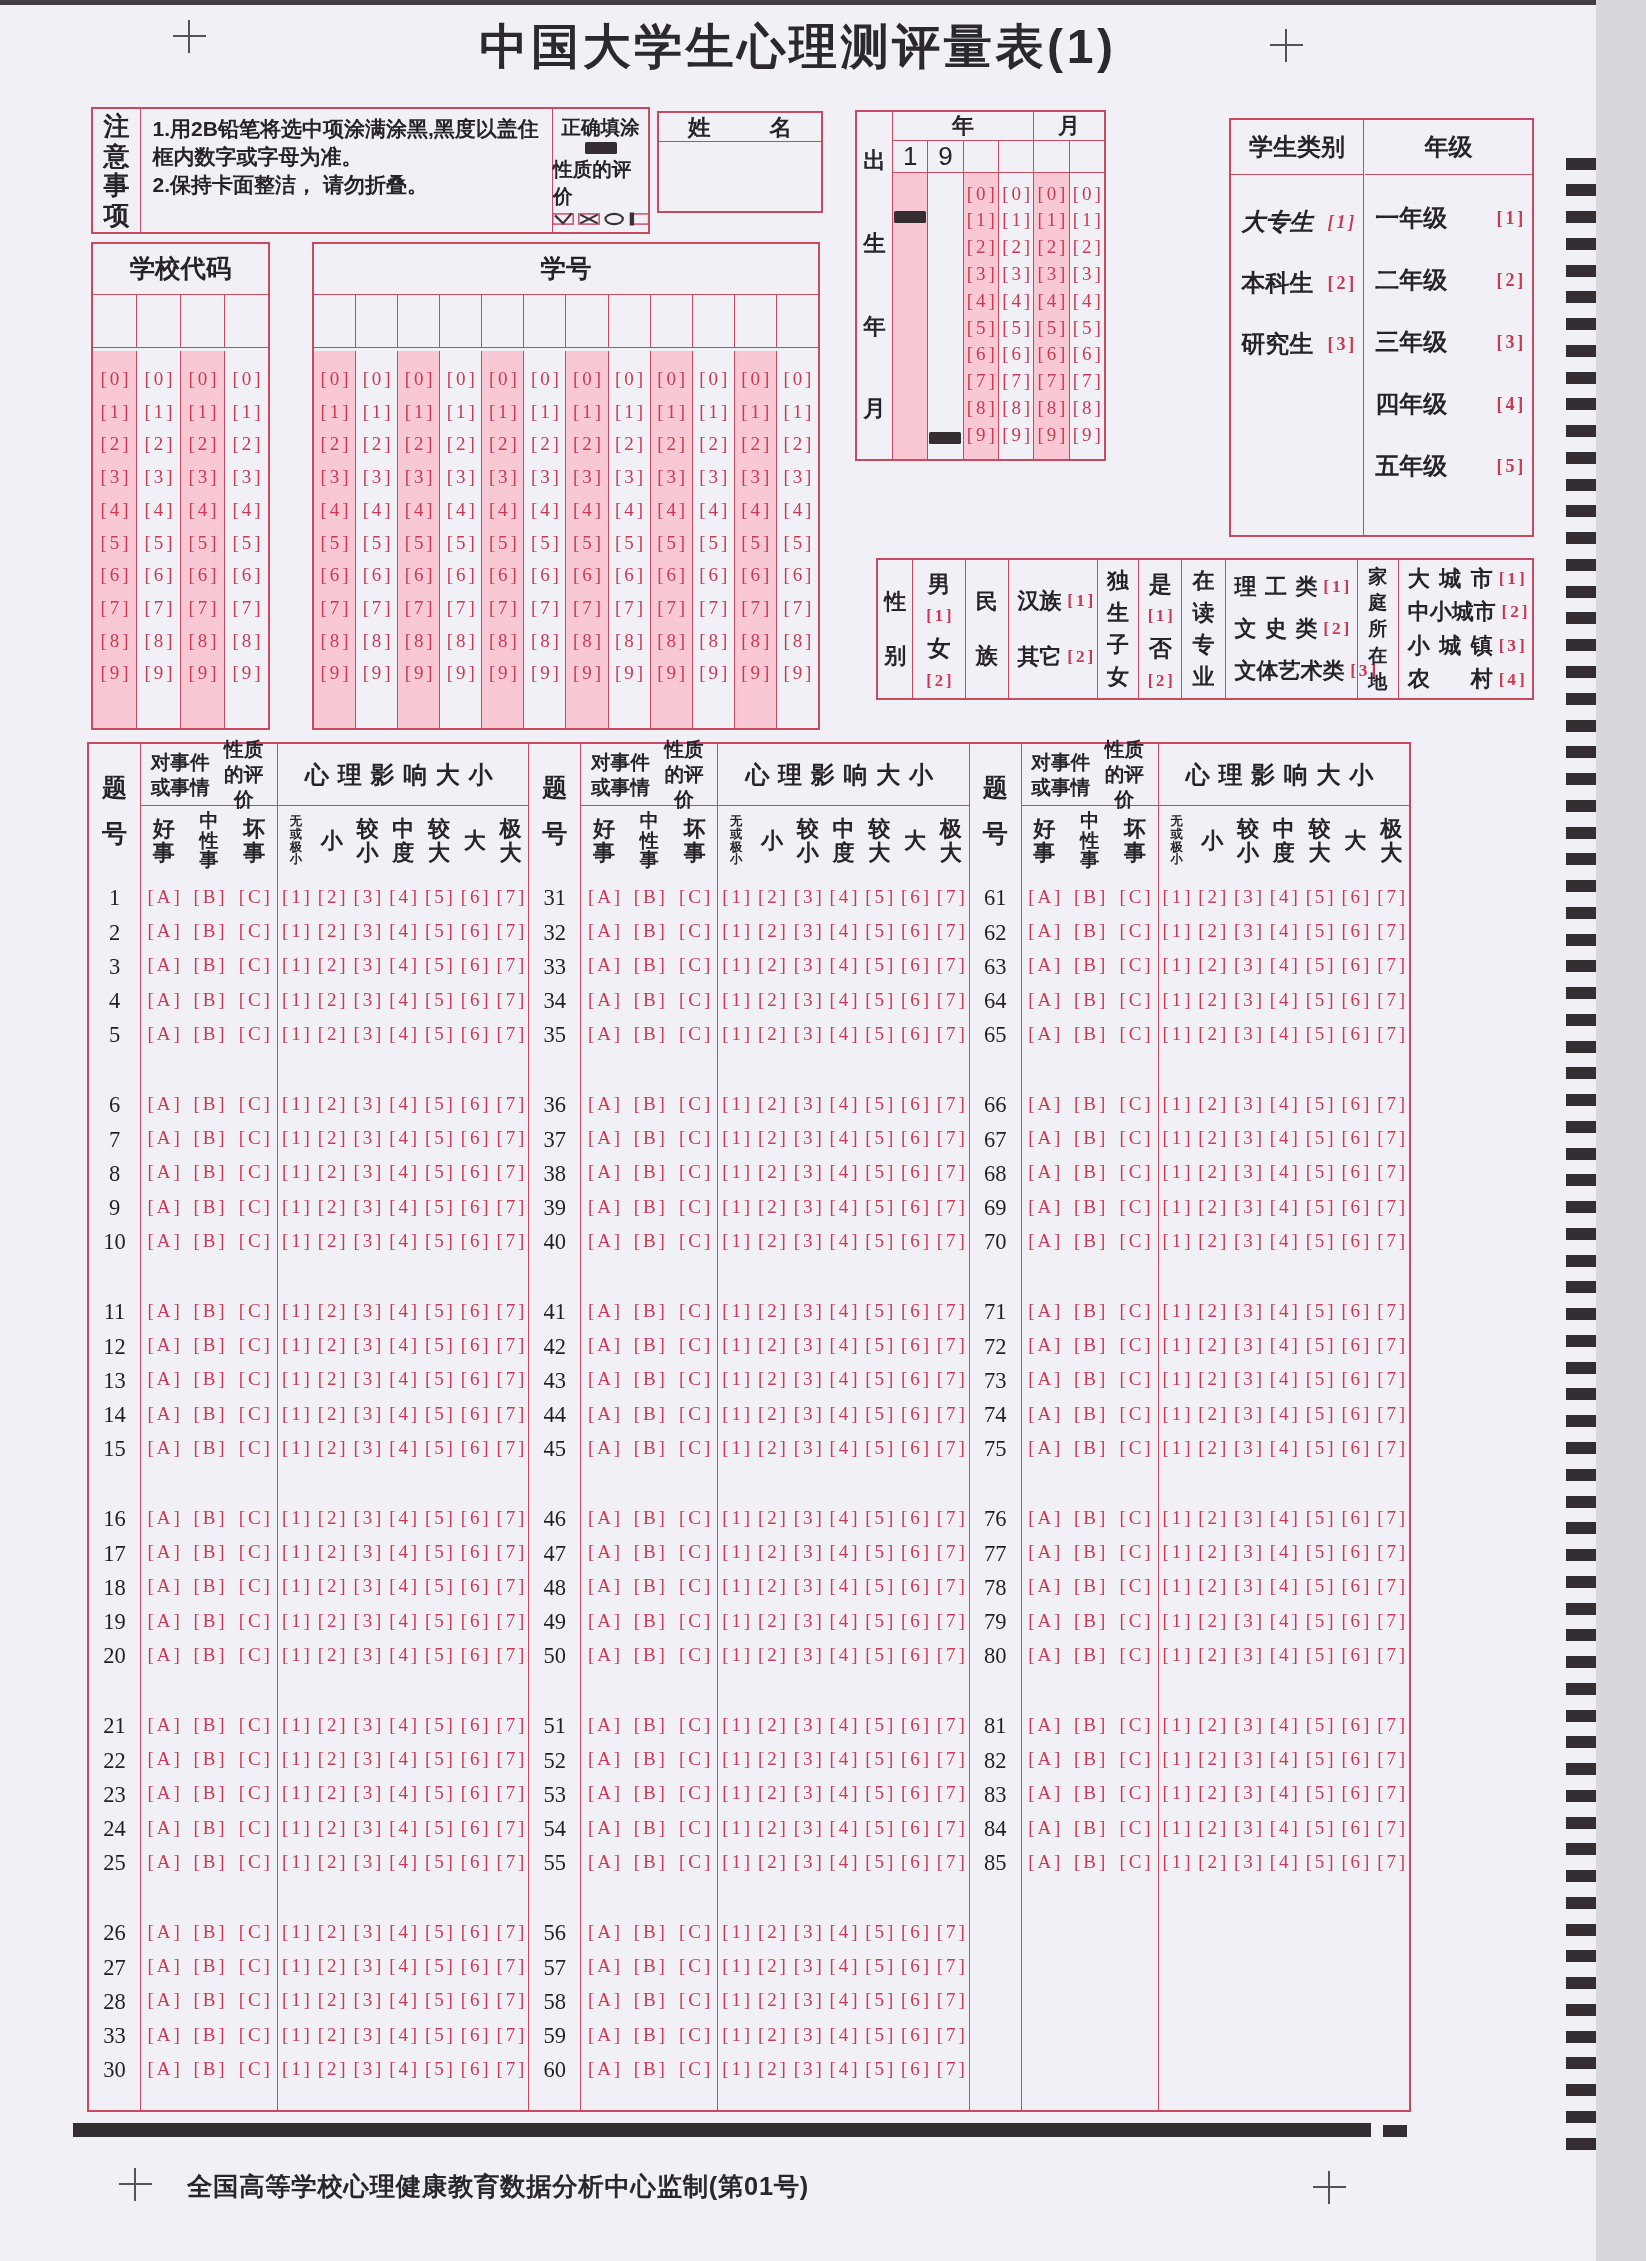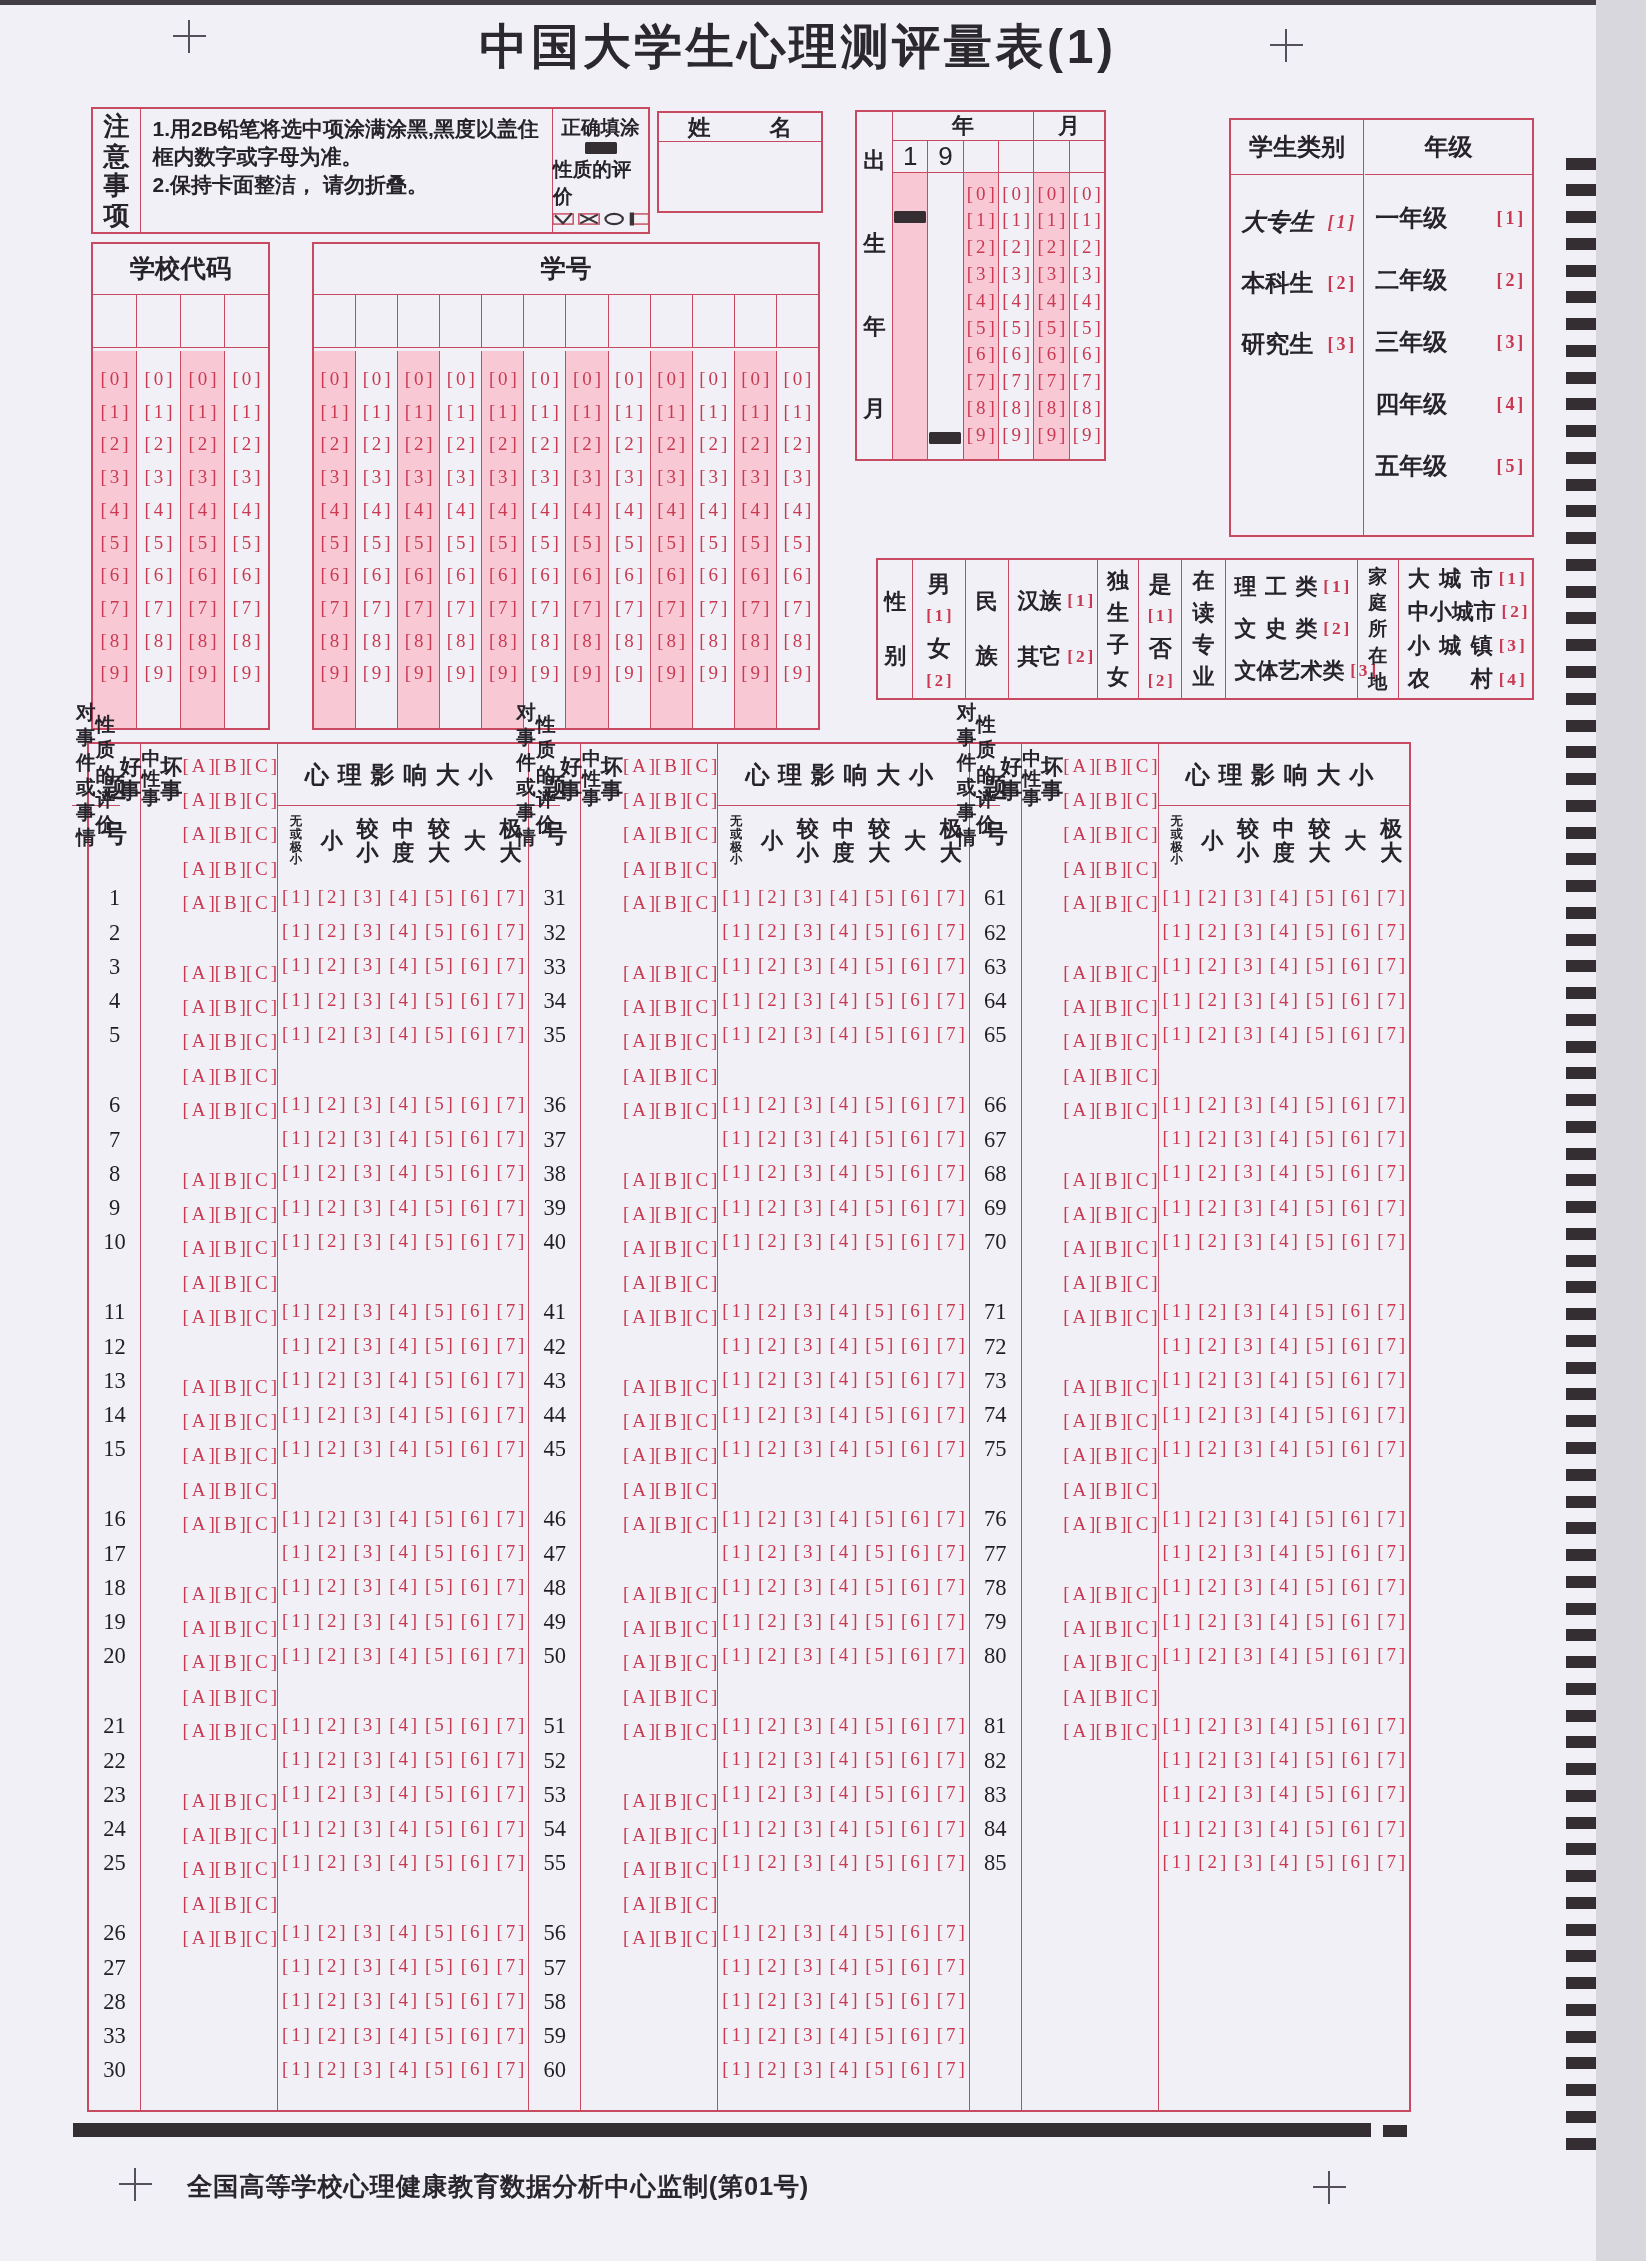--- a/index.html
+++ b/index.html
@@ -73,21 +73,21 @@
 .demo-stack .bub{font-size:16.7px;}
 .demo-row{display:flex;align-items:center;padding:0 7.3px 0 8.7px;font-size:22px;font-weight:700;}
 .demo-row .lbl{margin-right:5.8px;white-space:nowrap;}
 .demo-row.just .lbl{flex:1;display:flex;justify-content:space-between;}
 .demo-row .bub{font-size:17.4px;margin-left:auto;}
 
 .atable{display:flex;}
 .group{flex:1;display:flex;position:relative;}
 .group+.group{border-left:1.5px solid var(--line);}
 .stripe-q{width:51px;display:flex;flex-direction:column;}
-.stripe-abc{width:138px;border-left:1.5px solid var(--line);border-right:1.5px solid var(--line);display:flex;flex-direction:row;justify-content:flex-end;}
+.stripe-abc{width:138px;border-left:1.5px solid var(--line);border-right:1.5px solid var(--line);display:flex;flex-direction:column;}
 .stripe-imp{flex:1;display:flex;flex-direction:column;}
 .hd-q{height:133px;display:flex;flex-direction:column;align-items:center;justify-content:space-evenly;
   font-size:25px;font-weight:700;padding:13px 0;}
 .hd-top{height:62px;border-bottom:1.5px solid var(--line);display:flex;align-items:center;justify-content:center;
   text-align:center;font-weight:700;}
 .hd-top.eval{font-size:19.6px;line-height:25px;padding:0 4.4px;}
 .hd-top.imp{font-size:24px;letter-spacing:8.7px;}
 .hd-sub{height:69px;display:flex;align-items:stretch;}
 .hd-sub .cell{flex:1;display:flex;align-items:center;justify-content:center;}
 .hd-sub .vl{display:flex;flex-direction:column;align-items:center;justify-content:center;

